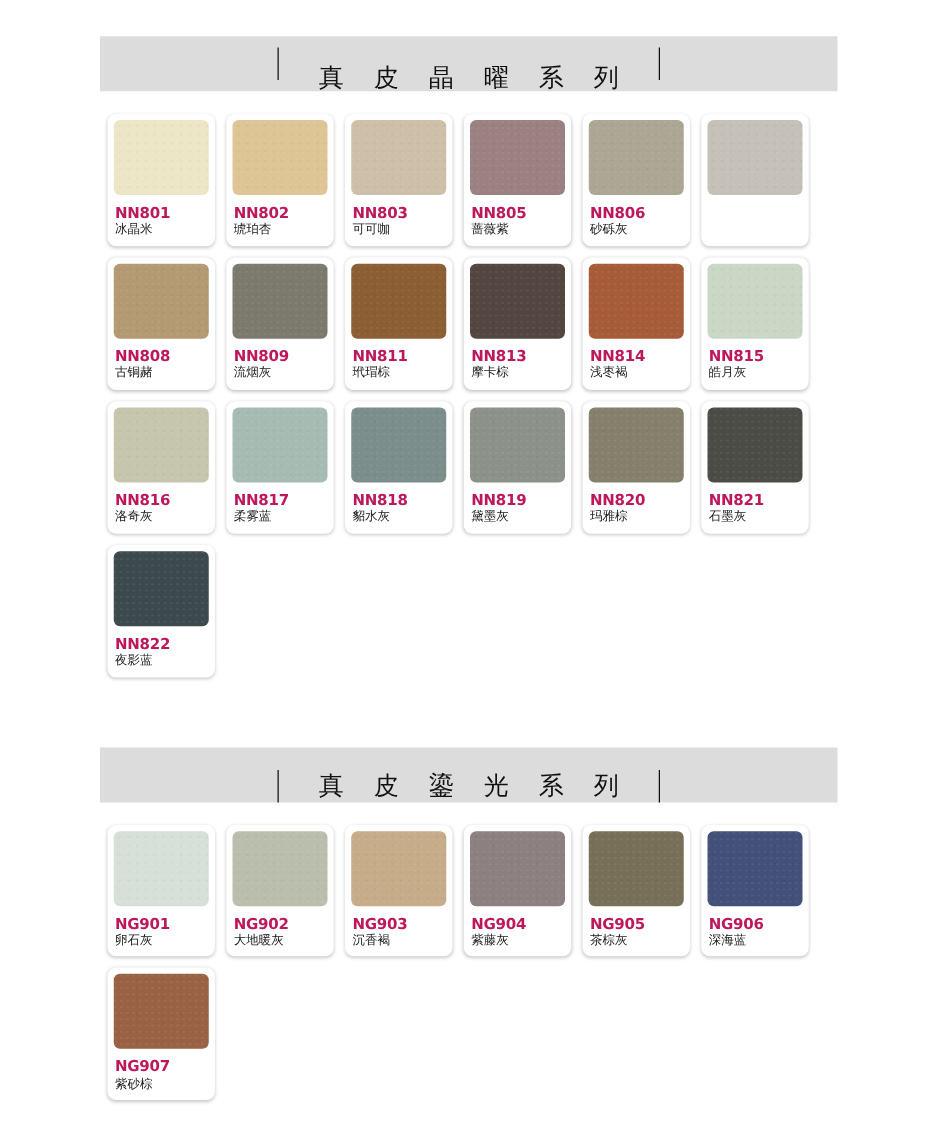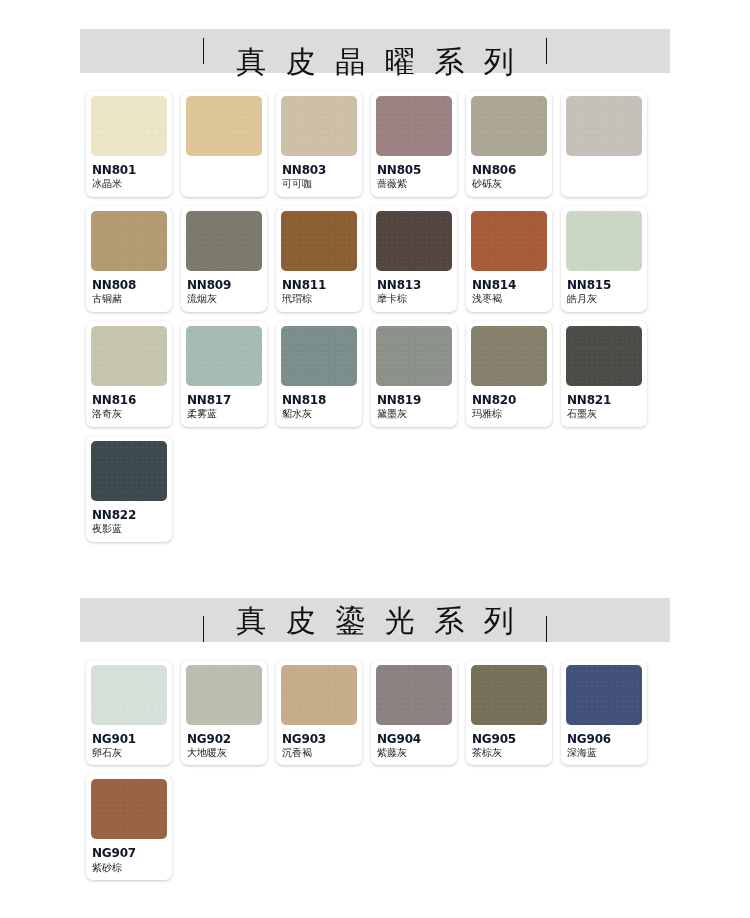--- a/index.html
+++ b/index.html
@@ -31,27 +31,27 @@
     display: flex;
     align-items: center;
     justify-content: center;
   }
   .section-header .bar {
     width: 1px;
     height: 26px;
     background: #111111;
   }
   .section-header .title {
-    font-size: 30px;
+    font-size: 20px;
     font-weight: 400;
     color: #111111;
     letter-spacing: 6px;
     text-indent: 6px;
     padding: 0 26px;
-    font-family: Liberation Serif, serif;
+    font-family: Liberation Mono, monospace;
     white-space: nowrap;
     margin-top: 22px;
   }
 
   
   .grid {
     width: 590px;
     margin: 0 auto;
     padding-left: 6px;
     display: flex;
@@ -84,21 +84,21 @@
       radial-gradient(circle at 70% 65%, rgba(0,0,0,0.05) 0 1px, transparent 1px);
     background-size: 5px 5px, 7px 7px;
     opacity: 0.7;
   }
   .meta {
     padding: 7px 1px 0 1px;
   }
   .code {
     font-size: 12px;
     font-weight: bold;
-    color: #0f172a;
+    color: #be185d;
     line-height: 1.2;
     letter-spacing: -0.2px;
     font-family: "DejaVu Sans", "Liberation Sans", sans-serif;
   }
   .name {
     font-size: 10px;
     color: #1a1a1a;
     line-height: 1.25;
     margin-top: 1px;
     font-family: "DejaVu Sans", "Liberation Sans", sans-serif;
@@ -124,20 +124,24 @@
   <div class="grid sec1-grid" id="grid-0">
       <div class="card">
         <div class="chip" style="background: rgb(237, 230, 198);"></div>
         <div class="meta">
           <div class="code">NN801</div>
           <div class="name">冰晶米</div>
         </div>
       </div>
       <div class="card">
         <div class="chip" style="background: rgb(222, 197, 150);"></div>
+        <div class="meta">
+          <div class="code">NN802</div>
+          <div class="name">琥珀杏</div>
+        </div>
       </div>
       <div class="card">
         <div class="chip" style="background: rgb(206, 192, 168);"></div>
         <div class="meta">
           <div class="code">NN803</div>
           <div class="name">可可咖</div>
         </div>
       </div>
       <div class="card">
         <div class="chip" style="background: rgb(156, 129, 131);"></div>

